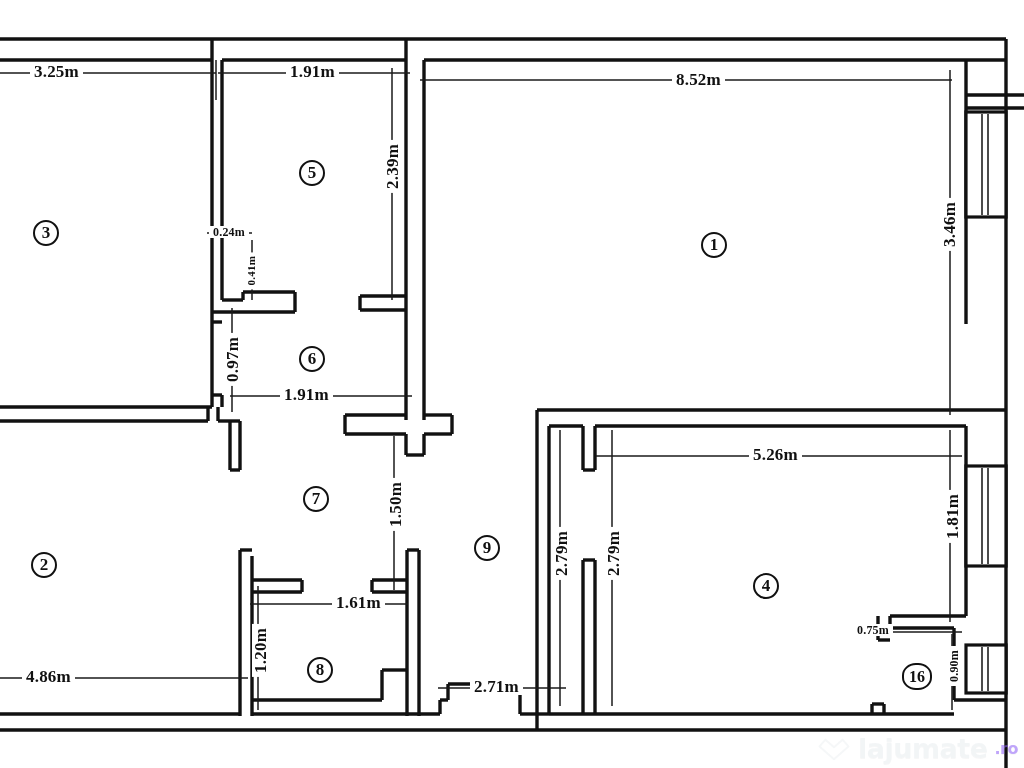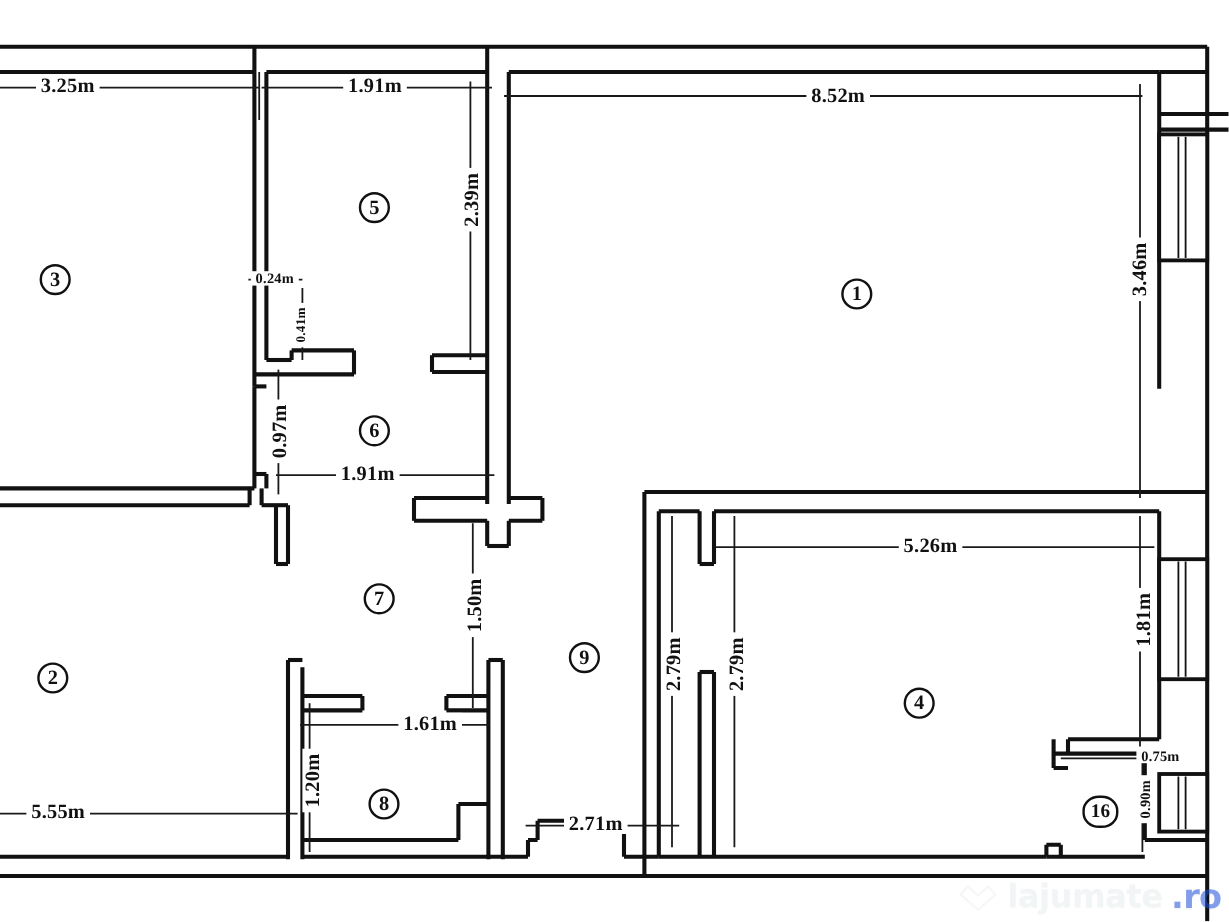--- a/index.html
+++ b/index.html
@@ -47,21 +47,21 @@
     display:flex;align-items:center;gap:7px;
     opacity:.55;
     user-select:none;
   }
   #watermark .wm-text{
     font-family:"DejaVu Sans", sans-serif;
     font-size:27px;font-weight:bold;color:#e9edf0;
     letter-spacing:-.5px;
     text-shadow:0 1px 0 rgba(0,0,0,.06);
   }
-  #watermark .wm-ro{color:#1d4ed8;font-size:28px;}
+  #watermark .wm-ro{color:#8b5cf6;font-size:16px;}
   #watermark .wm-mark{width:34px;height:26px;}
 </style>
 </head>
 <body>
 
 <div id="plan-root">
 
   <svg id="plan-svg" viewBox="0 0 1024 768">
     <rect x="0" y="0" width="1024" height="768" fill="#ffffff"></rect>
 
@@ -262,23 +262,23 @@
     <span class="dim-label dim-v dim-tiny" style="left:246px; top:252px;">0.41m</span>
     <span class="dim-label dim-v" style="left:224px; top:333px;">0.97m</span>
     <span class="dim-label dim-h" style="left:280px; top:386px;">1.91m</span>
     <span class="dim-label dim-h" style="left:749px; top:446px;">5.26m</span>
     <span class="dim-label dim-v" style="left:387px; top:478px;">1.50m</span>
     <span class="dim-label dim-v" style="left:944px; top:490px;">1.81m</span>
     <span class="dim-label dim-v" style="left:553px; top:527px;">2.79m</span>
     <span class="dim-label dim-v" style="left:605px; top:527px;">2.79m</span>
     <span class="dim-label dim-h" style="left:300px; top:594px;margin-left:32px;">1.61m</span>
     <span class="dim-label dim-v" style="left:252px; top:624px;">1.20m</span>
-    <span class="dim-label dim-h dim-small" style="left:947px; top:624px;">0.75m</span>
+    <span class="dim-label dim-h dim-small" style="left:853px; top:624px;">0.75m</span>
     <span class="dim-label dim-v dim-small" style="left:948px; top:646px;">0.90m</span>
-    <span class="dim-label dim-h" style="left:22px;  top:668px;">5.55m</span>
+    <span class="dim-label dim-h" style="left:22px;  top:668px;">4.86m</span>
     <span class="dim-label dim-h" style="left:470px; top:678px;">2.71m</span>
   </div>
 
   <div>
     <span class="room-badge" style="left:701px; top:232px;">1</span>
     <span class="room-badge" style="left:31px;  top:552px;">2</span>
     <span class="room-badge" style="left:33px;  top:220px;">3</span>
     <span class="room-badge" style="left:753px; top:573px;">4</span>
     <span class="room-badge" style="left:299px; top:160px;">5</span>
     <span class="room-badge" style="left:299px; top:346px;">6</span>

